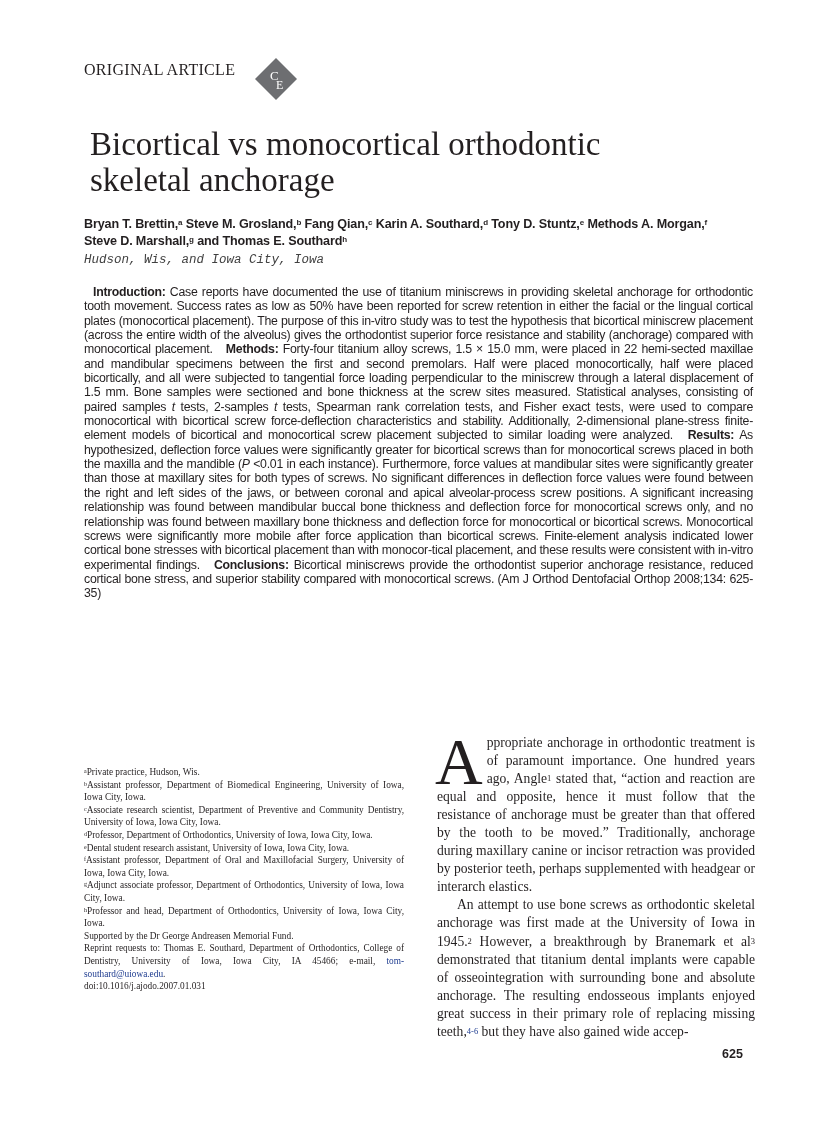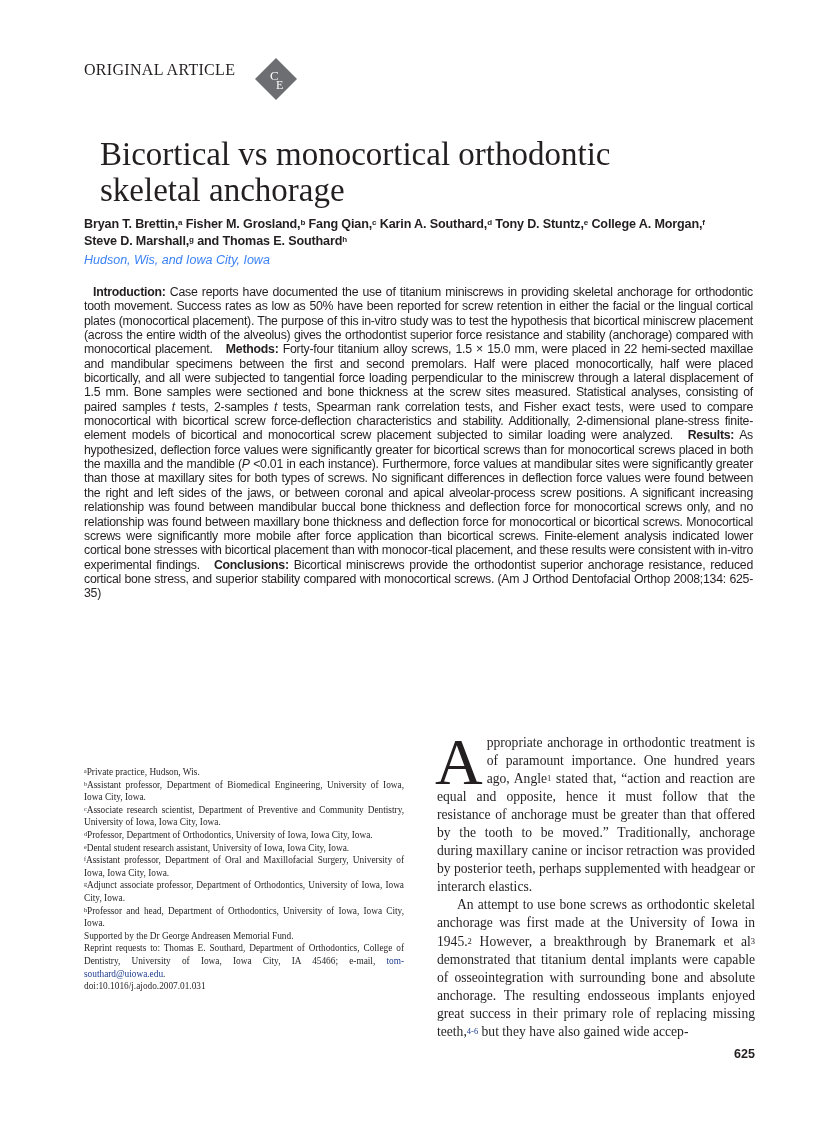--- a/index.html
+++ b/index.html
@@ -2,42 +2,42 @@
 <html><head>
 <meta charset="utf-8">
 <style>
   html, body { margin:0; padding:0; background:#ffffff; }
   body { width:838px; height:1122px; position:relative; overflow:hidden; color:#231f20; }
   .page { position:absolute; left:0; top:0; width:838px; height:808px; }
 
   .section-label { position:absolute; left:84px; top:61px; font-family:"Liberation Serif", serif; font-size:16px; letter-spacing:0.3px; color:#231f20; }
   .ce-badge { position:absolute; left:254px; top:57px; width:44px; height:44px; }
 
-  .title { position:absolute; left:84px; top:120px; width:640px; font-family:"Liberation Serif", serif; font-size:33px; line-height:36px; color:#231f20; margin:16px; font-weight:normal; }
+  .title { position:absolute; left:84px; top:120px; width:640px; font-family:"Liberation Serif", serif; font-size:33px; line-height:36px; color:#231f20; margin:6px; font-weight:normal; }
 
   .authors { position:absolute; left:84px; top:216px; width:680px; font-family:"Liberation Sans", sans-serif; font-size:12.6px; line-height:17px; font-weight:bold; color:#231f20; letter-spacing:-0.15px; }
   .authors sup { font-size:8px; font-weight:bold; vertical-align:top; position:relative; top:-2px; }
-  .location { position:absolute; left:84px; top:253px; font-family:Liberation Sans, sans-serif; font-style:italic; font-size:12.5px; color:#3b82f6; }
+  .location { position:absolute; left:84px; top:253px; font-family:Liberation Mono, monospace; font-style:italic; font-size:12.5px; color:#404040; }
 
   .abstract { position:absolute; left:84px; top:285px; width:669px; font-family:"Liberation Sans", sans-serif; font-size:12.3px; line-height:14.35px; text-align:justify; color:#231f20; letter-spacing:-0.25px; }
   .abstract b { font-weight:bold;padding-left:9px; }
 
   .footnotes { position:absolute; left:84px; top:766px; width:320px; font-family:"Liberation Serif", serif; font-size:9.3px; line-height:12.6px; text-align:justify; color:#231f20; }
   .footnotes p { margin:0; }
   .footnotes sup { font-size:6px; vertical-align:top; position:relative; top:-1px; }
   .link { color:#1d3b8f; }
 
   .body-col { position:absolute; left:437px; top:734px; width:318px; font-family:"Liberation Serif", serif; font-size:13.6px; line-height:18.05px; text-align:justify; color:#231f20; }
   .body-col p { margin:0; }
   .body-col p.indent { text-indent:20px; }
   .dropcap { float:left; font-family:"Liberation Serif", serif; font-size:66px; line-height:50px; margin:3px 4px 0 -2px; color:#231f20; }
   .body-col sup { font-size:8.5px; vertical-align:top; position:relative; top:-1px; }
   .body-col sup.link { color:#1d3b8f; }
 
-  .page-number { position:absolute; left:722px; top:1047px; font-family:"Liberation Sans", sans-serif; font-weight:bold; font-size:12.5px; color:#231f20;margin-left:12px; }
+  .page-number { position:absolute; left:722px; top:1047px; font-family:"Liberation Sans", sans-serif; font-weight:bold; font-size:12.5px; color:#231f20; }
 </style>
 </head>
 <body>
 
 <div class="page">
 
   <div class="section-label">ORIGINAL ARTICLE</div>
 
   <svg class="ce-badge" viewBox="0 0 44 44">
     <polygon points="22,1 43,22 22,43 1,22" fill="#6d6e71"></polygon>
@@ -45,25 +45,25 @@
     <text x="22" y="32" font-family="Liberation Serif, serif" font-size="12" fill="#ffffff">E</text>
   </svg>
 
   <h1 class="title">
     <span>Bicortical vs monocortical orthodontic</span><br>
     <span>skeletal anchorage</span>
   </h1>
 
   <div class="authors">
     <span>Bryan T. Brettin,</span><sup>a</sup>
-    <span>Fisher M. Grosland,</span><sup>b</sup>
+    <span>Steve M. Grosland,</span><sup>b</sup>
     <span>Fang Qian,</span><sup>c</sup>
     <span>Karin A. Southard,</span><sup>d</sup>
     <span>Tony D. Stuntz,</span><sup>e</sup>
-    <span>College A. Morgan,</span><sup>f</sup><br>
+    <span>Methods A. Morgan,</span><sup>f</sup><br>
     <span>Steve D. Marshall,</span><sup>g</sup>
     <span>and Thomas E. Southard</span><sup>h</sup>
   </div>
   <div class="location">Hudson, Wis, and Iowa City, Iowa</div>
 
   <div class="abstract"><b>Introduction:</b><span> Case reports have documented the use of titanium miniscrews in providing skeletal anchorage for orthodontic tooth movement. Success rates as low as 50% have been reported for screw retention in either the facial or the lingual cortical plates (monocortical placement). The purpose of this in-vitro study was to test the hypothesis that bicortical miniscrew placement (across the entire width of the alveolus) gives the orthodontist superior force resistance and stability (anchorage) compared with monocortical placement. </span><b>Methods:</b><span> Forty-four titanium alloy screws, 1.5 × 15.0 mm, were placed in 22 hemi-sected maxillae and mandibular specimens between the first and second premolars. Half were placed monocortically, half were placed bicortically, and all were subjected to tangential force loading perpendicular to the miniscrew through a lateral displacement of 1.5 mm. Bone samples were sectioned and bone thickness at the screw sites measured. Statistical analyses, consisting of paired samples </span><i>t</i><span> tests, 2-samples </span><i>t</i><span> tests, Spearman rank correlation tests, and Fisher exact tests, were used to compare monocortical with bicortical screw force-deflection characteristics and stability. Additionally, 2-dimensional plane-stress finite-element models of bicortical and monocortical screw placement subjected to similar loading were analyzed. </span><b>Results:</b><span> As hypothesized, deflection force values were significantly greater for bicortical screws than for monocortical screws placed in both the maxilla and the mandible (</span><i>P</i><span> &lt;0.01 in each instance). Furthermore, force values at mandibular sites were significantly greater than those at maxillary sites for both types of screws. No significant differences in deflection force values were found between the right and left sides of the jaws, or between coronal and apical alveolar-process screw positions. A significant increasing relationship was found between mandibular buccal bone thickness and deflection force for monocortical screws only, and no relationship was found between maxillary bone thickness and deflection force for monocortical or bicortical screws. Monocortical screws were significantly more mobile after force application than bicortical screws. Finite-element analysis indicated lower cortical bone stresses with bicortical placement than with monocor-tical placement, and these results were consistent with in-vitro experimental findings. </span><b>Conclusions:</b><span> Bicortical miniscrews provide the orthodontist superior anchorage resistance, reduced cortical bone stress, and superior stability compared with monocortical screws. (Am J Orthod Dentofacial Orthop 2008;134: 625-35)</span></div>
 
   <div class="footnotes">
     <p><sup>a</sup><span>Private practice, Hudson, Wis.</span></p>
     <p><sup>b</sup><span>Assistant professor, Department of Biomedical Engineering, University of Iowa, Iowa City, Iowa.</span></p>

